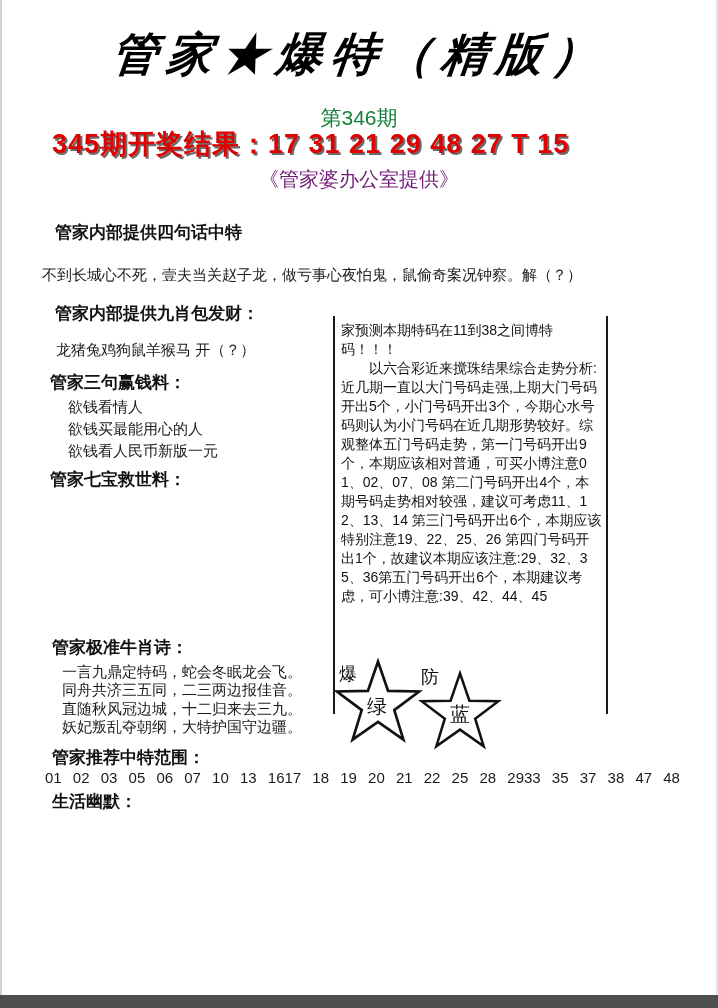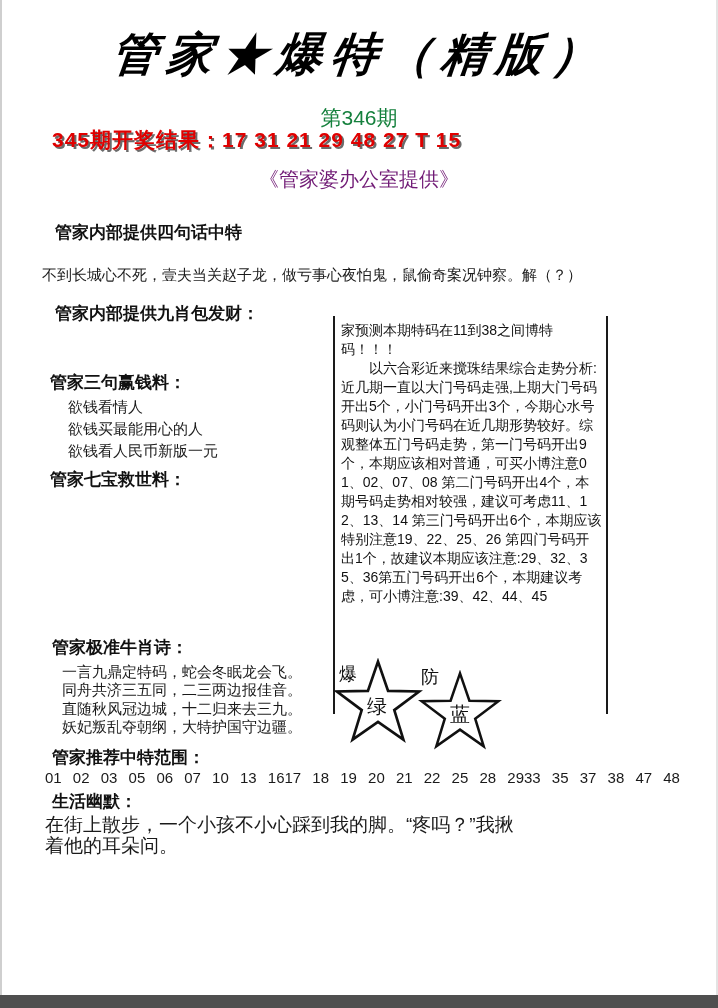--- a/index.html
+++ b/index.html
@@ -25,21 +25,21 @@
     font-style:italic;
     letter-spacing:9px;
     transform:skewX(-6deg);
     font-family:"Liberation Serif","DejaVu Serif",serif;
     color:#000;
     white-space:nowrap;
   }
   .issue{top:104px;font-size:21px;color:#15803d;}
   .result-red{
     left:52px;top:126px;
-    font-size:21px;font-weight:bold;
+    font-size:27px;font-weight:bold;
     color:#e00000;
     text-shadow:2px 2px 0 #6b6b6b;
     letter-spacing:1px;
     white-space:nowrap;
   }
   .source-line{top:166px;font-size:20px;color:#701a75;}
 
   .h-sec{font-size:17px;font-weight:bold;color:#111;white-space:nowrap;}
   .t-body{font-size:15px;color:#1a1a1a;white-space:pre-line;}
 
@@ -86,40 +86,39 @@
 
   <div class="abs center page-title">管家★爆特（精版）</div>
   <div class="abs center issue">第346期</div>
   <div class="abs result-red">345期开奖结果：17 31 21 29 48 27 T 15</div>
   <div class="abs center source-line">《管家婆办公室提供》</div>
 
   <div class="abs h-sec h-four">管家内部提供四句话中特</div>
   <div class="abs t-body p-four">不到长城心不死，壹夫当关赵子龙，做亏事心夜怕鬼，鼠偷奇案况钟察。解（？）</div>
 
   <div class="abs h-sec h-nine">管家内部提供九肖包发财：</div>
+  <div class="abs t-body p-nine">龙猪兔鸡狗鼠羊猴马 开（？）</div>
 
   <div class="abs h-sec h-three">管家三句赢钱料：</div>
   <div class="abs t-body p-three">欲钱看情人
 欲钱买最能用心的人
 欲钱看人民币新版一元</div>
 
   <div class="abs h-sec h-seven">管家七宝救世料：</div>
 
   <div class="abs t-body p-poem">一言九鼎定特码，蛇会冬眠龙会飞。
 同舟共济三五同，二三两边报佳音。
 直随秋风冠边城，十二归来去三九。
 妖妃叛乱夺朝纲，大特护国守边疆。</div>
   <div class="abs h-sec h-poem">管家极准牛肖诗：</div>
 
   <div class="abs h-sec h-range">管家推荐中特范围：</div>
   <div class="abs t-body p-range">01 02 03 05 06 07 10 13 1617 18 19 20 21 22 25 28 2933 35 37 38 47 48</div>
 
   <div class="abs h-sec h-humor">生活幽默：</div>
-  <div class="abs t-body p-humor">在街上散步，一个小孩不小心踩到我的脚。“疼吗？”我揪
-着他的耳朵问。</div>
 
   <div class="abs analysis-panel">
     <div class="analysis-text">家预测本期特码在11到38之间博特码！！！
 　　以六合彩近来搅珠结果综合走势分析:近几期一直以大门号码走强,上期大门号码开出5个，小门号码开出3个，今期心水号码则认为小门号码在近几期形势较好。综观整体五门号码走势，第一门号码开出9个，本期应该相对普通，可买小博注意01、02、07、08 第二门号码开出4个，本期号码走势相对较强，建议可考虑11、12、13、14 第三门号码开出6个，本期应该特别注意19、22、25、26 第四门号码开出1个，故建议本期应该注意:29、32、35、36第五门号码开出6个，本期建议考虑，可小博注意:39、42、44、45</div>
   </div>
 
   <div class="star-label" style="left:339px;top:662px;">爆</div>
   <svg class="star-svg" style="left:333px;top:658px;" width="90" height="90" viewBox="0 0 100 100">
     <polygon points="50,4 61.2,36.6 95.7,37.2 68.1,57.9 78.2,90.8 50,71 21.8,90.8 31.9,57.9 4.3,37.2 38.8,36.6" fill="#ffffff" stroke="#111111" stroke-width="3" stroke-linejoin="miter"></polygon>
   </svg>

